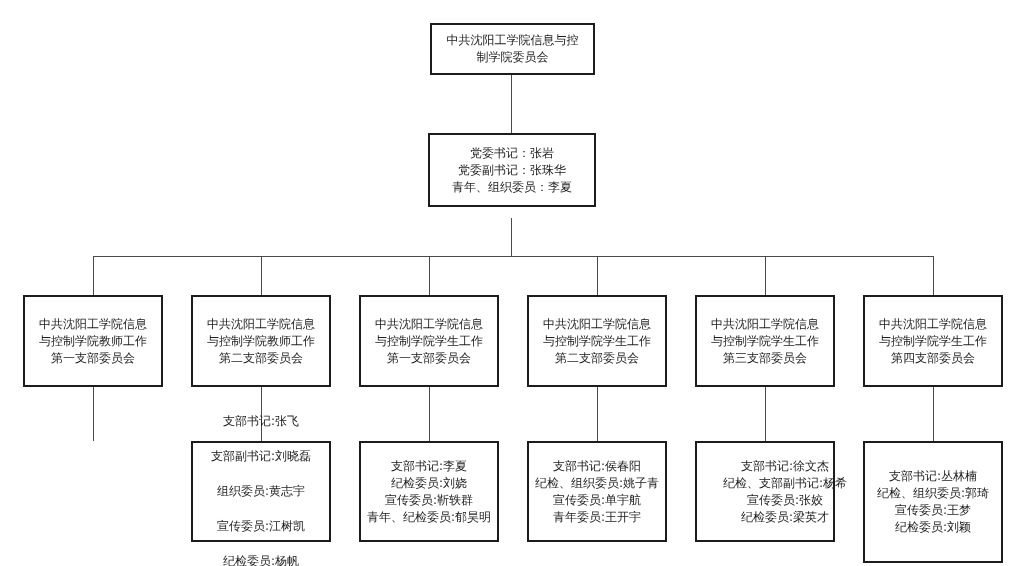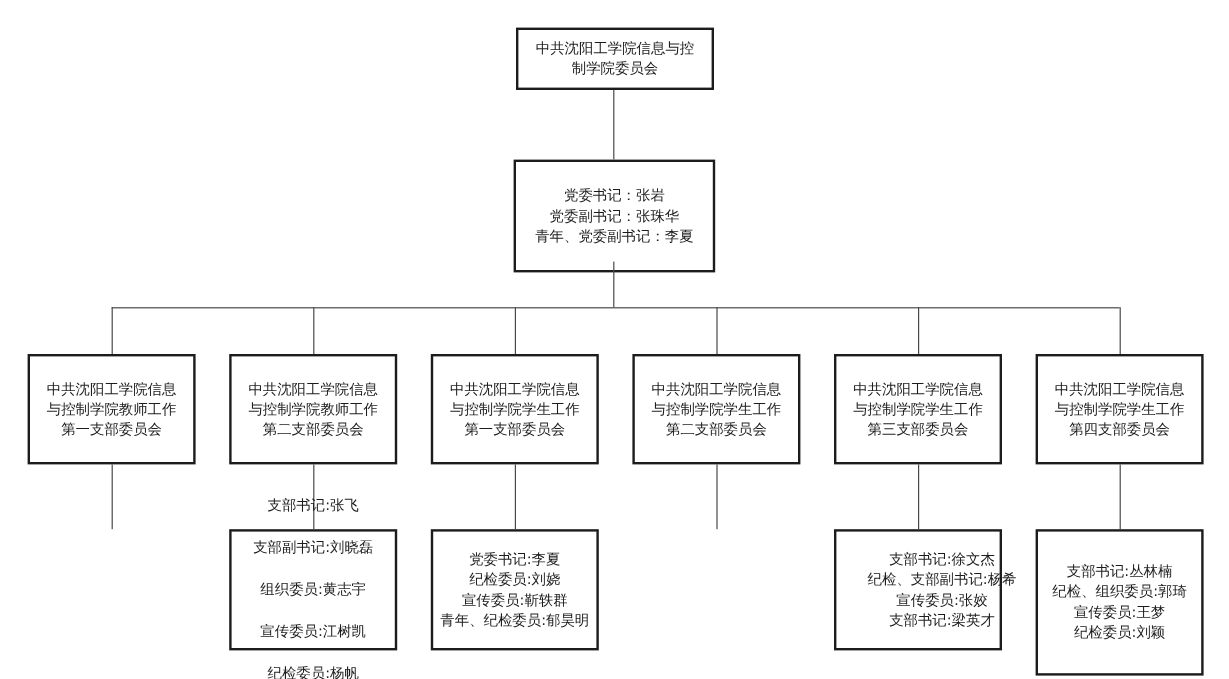--- a/index.html
+++ b/index.html
@@ -49,24 +49,24 @@
 
 <div class="canvas">
 
   <div class="box" style="left:430px; top:23px; width:165px; height:52px;text-align:right;">
       <div class="line">中共沈阳工学院信息与控</div>
       <div class="line">制学院委员会</div>
     </div>
 
   <div class="vline" style="left:511px; top:75px; height:58px;"></div>
 
-  <div class="box" style="left:428px; top:133px; width:168px; height:94px;">
+  <div class="box" style="left:428px; top:133px; width:168px; height:74px;">
       <div class="line">党委书记：张岩</div>
       <div class="line">党委副书记：张珠华</div>
-      <div class="line">青年、党委副书记：李夏</div>
+      <div class="line">青年、组织委员：李夏</div>
     </div>
 
   <div class="vline" style="left:511px; top:218px; height:38px;"></div>
 
   <div class="hline" style="left:93px; top:256px; width:840px;"></div>
 
   <div class="vline" style="left:93px;  top:256px; height:39px;"></div>
   <div class="vline" style="left:261px; top:256px; height:39px;"></div>
   <div class="vline" style="left:429px; top:256px; height:39px;"></div>
   <div class="vline" style="left:597px; top:256px; height:39px;"></div>
@@ -112,30 +112,36 @@
   <div class="vline" style="left:933px; top:387px; height:54px;"></div>
 
   <div class="box" style="left:191px; top:441px; width:140px; height:101px;gap:18px;">
       <div class="line">支部书记:张飞</div>
       <div class="line">支部副书记:刘晓磊</div>
       <div class="line">组织委员:黄志宇</div>
       <div class="line">宣传委员:江树凯</div>
       <div class="line">纪检委员:杨帆</div>
     </div>
   <div class="box" style="left:359px; top:441px; width:140px; height:101px;">
-      <div class="line">党委书记:李夏</div>
+      <div class="line">支部书记:李夏</div>
       <div class="line">纪检委员:刘娆</div>
       <div class="line">宣传委员:靳轶群</div>
       <div class="line">青年、纪检委员:郁昊明</div>
+    </div>
+  <div class="box" style="left:527px; top:441px; width:140px; height:101px;">
+      <div class="line">支部书记:侯春阳</div>
+      <div class="line">纪检、组织委员:姚子青</div>
+      <div class="line">宣传委员:单宇航</div>
+      <div class="line">青年委员:王开宇</div>
     </div>
   <div class="box" style="left:695px; top:441px; width:140px; height:101px;padding-left:42px;">
       <div class="line">支部书记:徐文杰</div>
       <div class="line">纪检、支部副书记:杨希</div>
       <div class="line">宣传委员:张姣</div>
-      <div class="line">支部书记:梁英才</div>
+      <div class="line">纪检委员:梁英才</div>
     </div>
   <div class="box" style="left:863px; top:441px; width:140px; height:122px;">
       <div class="line">支部书记:丛林楠</div>
       <div class="line">纪检、组织委员:郭琦</div>
       <div class="line">宣传委员:王梦</div>
       <div class="line">纪检委员:刘颖</div>
     </div>
 
 </div>
 

